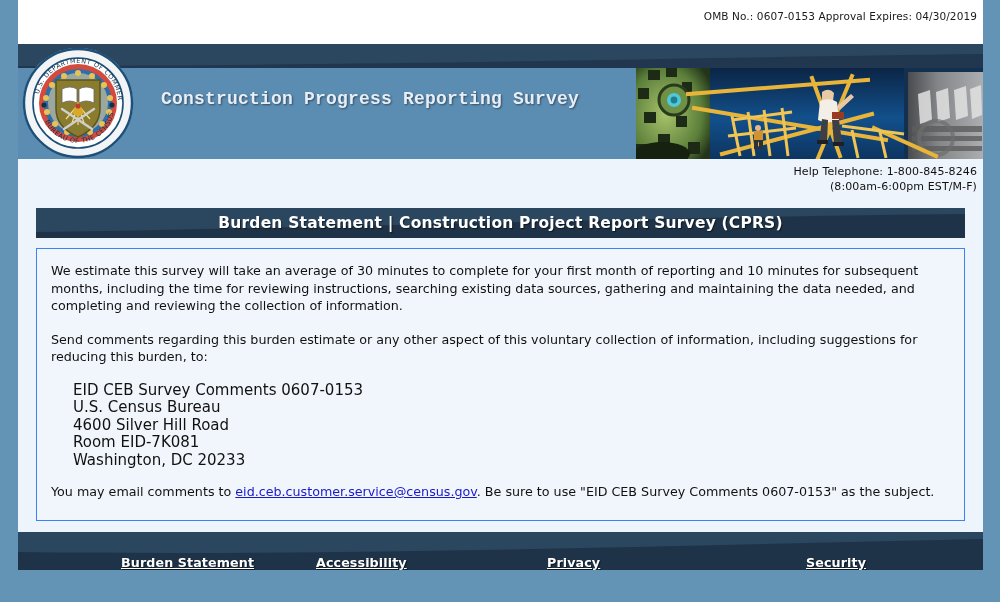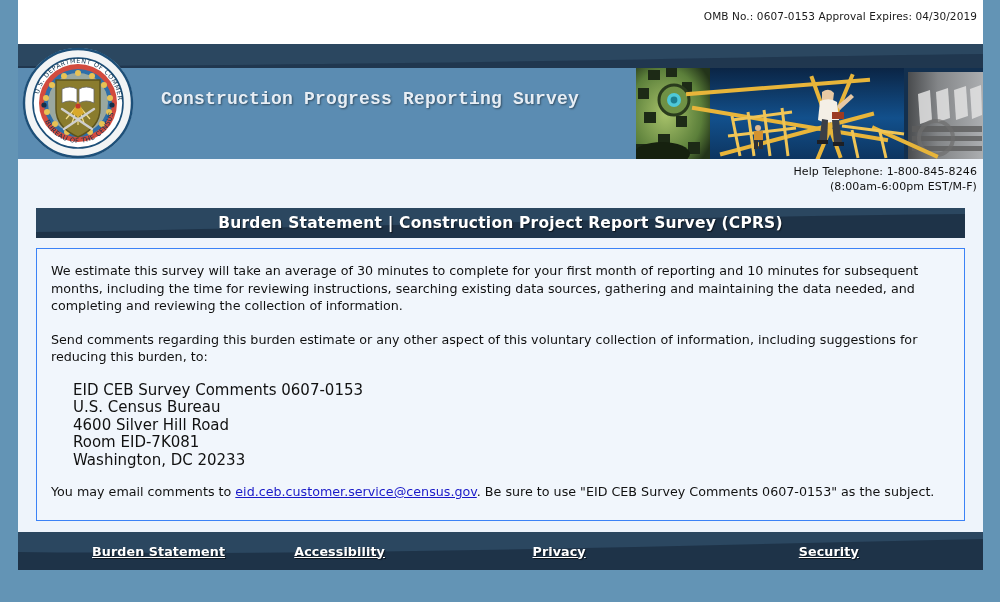--- a/index.html
+++ b/index.html
@@ -170,23 +170,24 @@
     height: 38px;
     background: #1e3348;
     overflow: hidden;
   }
   .footer-wave { position: absolute; inset: 0; }
   .footer-wave svg { display: block; width: 100%; height: 38px; }
   .footer-links {
     position: absolute;
     inset: 0;
     display: flex;
-    align-items: center;
+    align-items: flex-end;
     padding-left: 74px;
     padding-right: 40px;
+    margin-left: 29px;
   }
   .footer-link {
     flex: 1;
     text-align: left;
     color: #ffffff;
     font-size: 12.7px;
     font-weight: bold;
     text-decoration: underline;
     text-shadow: 1px 1px 1px rgba(0,0,0,0.6);
     letter-spacing: 0.1px;

